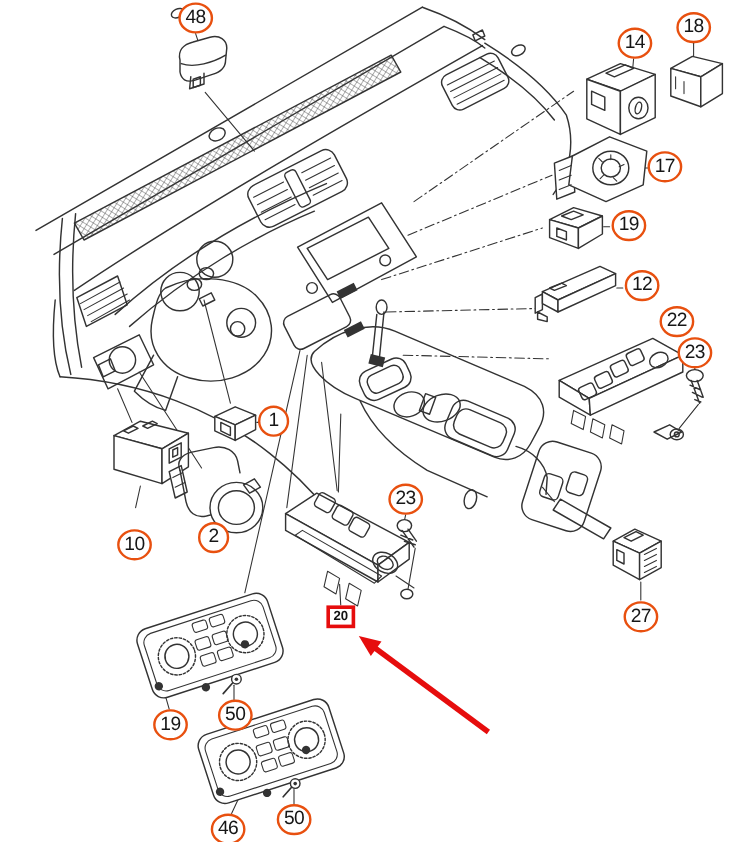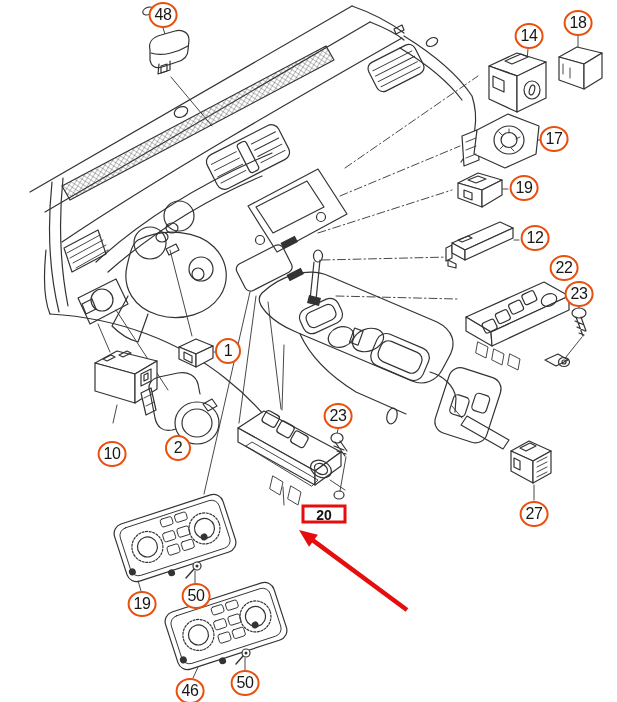--- a/index.html
+++ b/index.html
@@ -14,27 +14,26 @@
     min-width:26px;height:26px;padding:0 4px;
     border:2px solid var(--callout,#e8500f);
     border-radius:50%;background:#fff;color:#161616;
     display:flex;align-items:center;justify-content:center;
     font-size:16px;line-height:1;letter-spacing:-0.5px;
     transform:translate(-50%,-50%);
   }
   
   .hl-box{
     position:absolute;box-sizing:border-box;
-    width:45px;height:19px;
+    width:24px;height:19px;
     border:3px solid var(--highlight,#e60d0d);
     background:#fff;color:#111;
     display:flex;align-items:center;justify-content:center;
-    font-size:14px;font-weight:bold;line-height:1;
+    font-size:11px;font-weight:bold;line-height:1;
     transform:translate(-50%,-50%);
-    margin-left:40px;
   }
 </style>
 </head>
 <body>
 
 <div class="stage" style="--callout: #e8500f; --highlight: #e60d0d; background: rgb(255, 255, 255);">
 
   <svg width="617" height="702" viewBox="0 0 617 702" fill="none" stroke="#333" stroke-width="1.2" stroke-linecap="round" stroke-linejoin="round">
 
     <defs>

